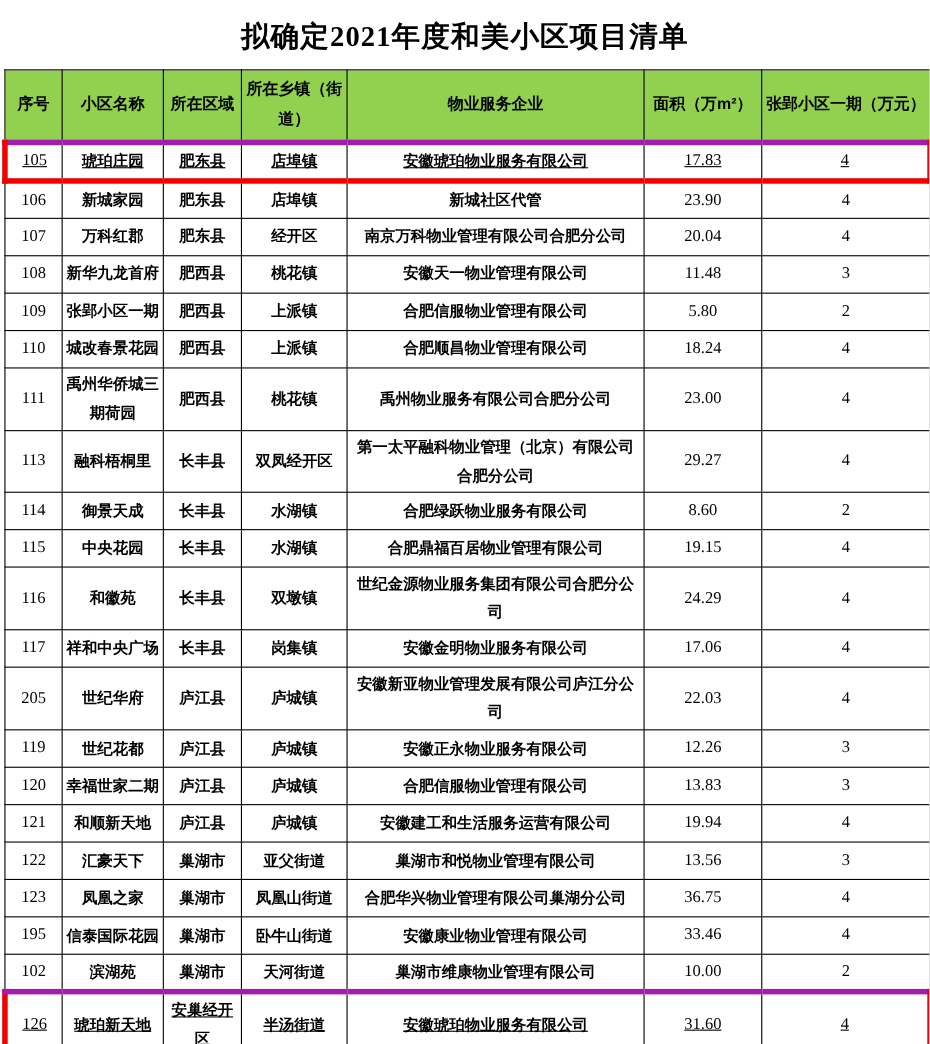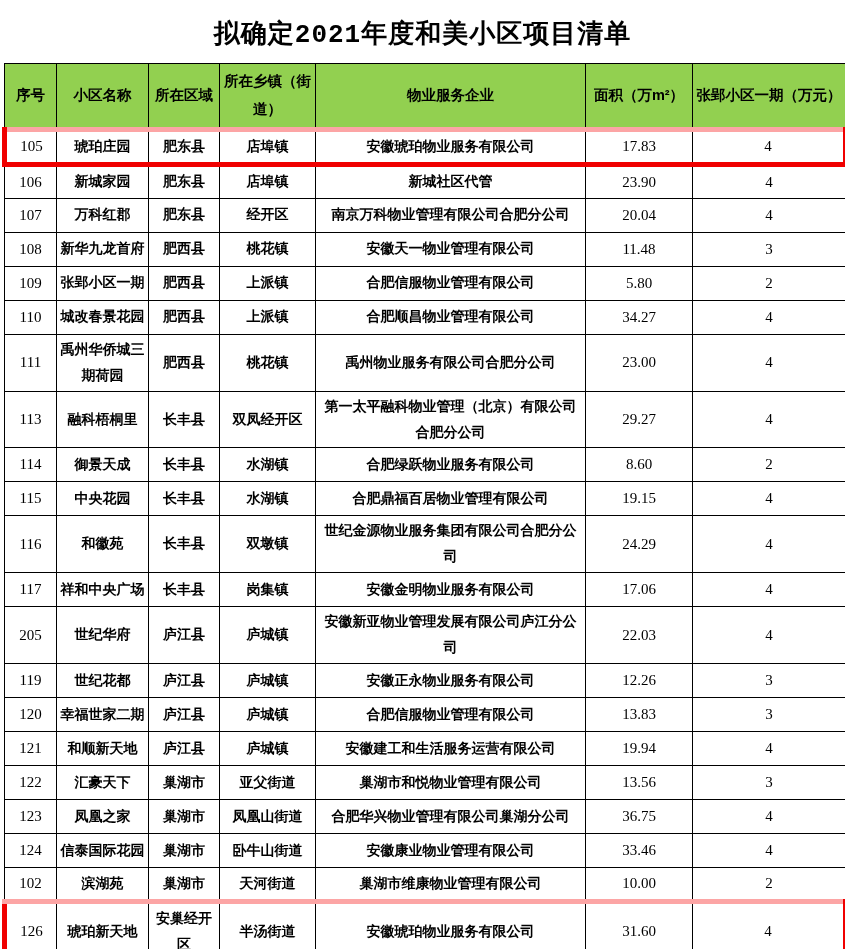--- a/index.html
+++ b/index.html
@@ -12,21 +12,21 @@
     width: 845px;
     height: 949px;
     background: #ffffff;
     overflow: hidden;
     font-family: "Liberation Sans", sans-serif;
   }
   .title {
     margin: 0;
     padding: 16px 0 12px 0;
     text-align: center;
-    font-family: Liberation Mono, monospace;
+    font-family: Liberation Serif, serif;
     font-weight: bold;
     font-size: 26px;
     letter-spacing: 1px;
     color: #000000;
   }
   table.grid {
     border-collapse: collapse;
     table-layout: fixed;
     width: 841px;
     margin-left: 2px;
@@ -57,22 +57,23 @@
     font-weight: 600;
     font-size: 14px;
     line-height: 1.85;
   }
   td.num {
     font-family: "Liberation Serif", serif;
     font-weight: 400;
     font-size: 15px;
   }
   tr.hl td {
-    border-top: 5px solid #fca5a5;
+    border-top: 5px solid #a21caf;
     border-bottom: 5px solid #F00000;
+    text-decoration: underline;
   }
   tr.hl td:first-child { border-left: 5px solid #F00000; }
   tr.hl td:last-child  { border-right: 5px solid #F00000; }
 </style>
 </head>
 <body>
 
 <div class="page">
   <h1 class="title">拟确定2021年度和美小区项目清单</h1>
 
@@ -142,21 +143,21 @@
           <td class="cjk">合肥信服物业管理有限公司</td>
           <td class="num">5.80</td>
           <td class="num">2</td>
         </tr>
         <tr>
           <td class="num">110</td>
           <td class="cjk">城改春景花园</td>
           <td class="cjk">肥西县</td>
           <td class="cjk">上派镇</td>
           <td class="cjk">合肥顺昌物业管理有限公司</td>
-          <td class="num">34.27</td>
+          <td class="num">18.24</td>
           <td class="num">4</td>
         </tr>
         <tr>
           <td class="num">111</td>
           <td class="cjk">禹州华侨城三期荷园</td>
           <td class="cjk">肥西县</td>
           <td class="cjk">桃花镇</td>
           <td class="cjk">禹州物业服务有限公司合肥分公司</td>
           <td class="num">23.00</td>
           <td class="num">4</td>
@@ -254,21 +255,21 @@
         <tr>
           <td class="num">123</td>
           <td class="cjk">凤凰之家</td>
           <td class="cjk">巢湖市</td>
           <td class="cjk">凤凰山街道</td>
           <td class="cjk">合肥华兴物业管理有限公司巢湖分公司</td>
           <td class="num">36.75</td>
           <td class="num">4</td>
         </tr>
         <tr>
-          <td class="num">124</td>
+          <td class="num">195</td>
           <td class="cjk">信泰国际花园</td>
           <td class="cjk">巢湖市</td>
           <td class="cjk">卧牛山街道</td>
           <td class="cjk">安徽康业物业管理有限公司</td>
           <td class="num">33.46</td>
           <td class="num">4</td>
         </tr>
         <tr>
           <td class="num">102</td>
           <td class="cjk">滨湖苑</td>

